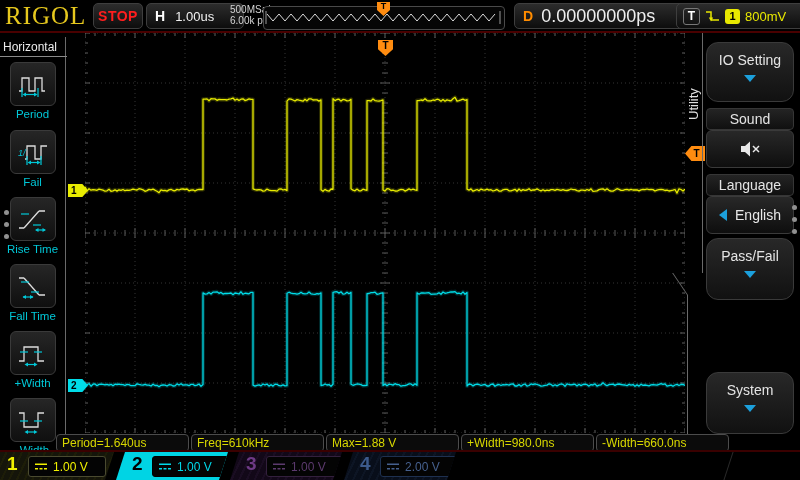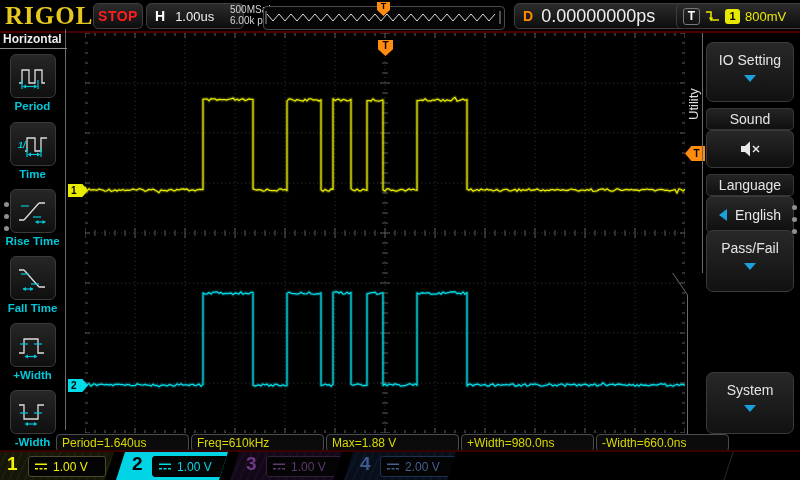--- a/index.html
+++ b/index.html
@@ -1,20 +1,20 @@
 <!DOCTYPE html>
 <html><head>
 <meta charset="utf-8">
 <style>
   html,body{margin:0;padding:0;background:#222;}
   #screen{position:relative;width:800px;height:480px;background:#000;overflow:hidden;
           font-family:"Liberation Sans",sans-serif;color:#ddd;}
   .abs{position:absolute;}
   
-  #logo{left:5px;top:2px;font-family:"Liberation Serif",serif;font-weight:bold;
+  #logo{left:5px;top:2px;font-family:"Liberation Serif",serif;font-weight:normal;
         font-size:25px;color:#e6c81e;letter-spacing:1px;}
   .tbox{background:linear-gradient(#2c2c2c,#0d0d0d);border:1px solid #3e3e3e;
         border-radius:5px;display:flex;align-items:center;}
   #stop-btn{left:93px;top:3px;width:48px;height:24px;justify-content:center;}
   #stop-btn span{color:#ff1e1e;font-weight:bold;font-size:14px;letter-spacing:.5px;}
   #h-box{left:146px;top:3px;width:80px;height:24px;padding:0 8px;gap:10px;}
   #h-box .hlab{font-weight:bold;font-size:14px;color:#fff;}
   #h-box .hval{font-size:13px;color:#f0f0f0;}
   #srate{left:230px;top:4px;font-size:10px;line-height:11px;color:#d4d4d4;}
   #strip{left:263px;top:6px;width:240px;height:22px;background:#060606;
@@ -29,37 +29,37 @@
           width:15px;height:15px;text-align:center;line-height:15px;}
   #t-box .tval{color:#e8e800;font-size:13px;}
   #topbar-sep{left:0;top:31px;width:800px;height:2px;background:#4a0000;}
   
   .tag-down{background:#ff8c10;color:#000;font-weight:bold;font-size:9px;text-align:center;
             clip-path:polygon(0 0,100% 0,100% 58%,50% 100%,0 58%);}
   .tag-left{background:#ff8c10;color:#000;font-weight:bold;font-size:10px;
             clip-path:polygon(0 50%,32% 0,100% 0,100% 100%,32% 100%);
             text-align:center;padding-left:3px;}
   
-  #left-menu{left:0;top:29px;width:65px;height:401px;border-right:1px solid #6a6a6a;font-weight:bold;}
+  #left-menu{left:0;top:37px;width:65px;height:401px;border-right:1px solid #6a6a6a;}
   #lm-title{position:absolute;left:0;top:2px;width:64px;font-size:12px;color:#ececec;
             padding:1px 0 2px 3px;border-bottom:1px solid #8a8a8a;}
   .lm-item{position:absolute;left:0;width:65px;text-align:center;}
   .lm-icon{width:44px;height:42px;margin:0 auto;background:linear-gradient(#262626,#0f0f0f);
            border:1px solid #3a3a3a;border-radius:6px;display:flex;align-items:center;justify-content:center;}
   .lm-label{font-size:11.5px;color:#00c8d8;margin-top:2px;}
   .dots{position:absolute;width:6px;}
   .dots i{display:block;width:5px;height:5px;border-radius:50%;background:#909090;margin:7px 0;}
   
   #right-menu{left:685px;top:33px;width:115px;height:419px;}
   #utility-tab{position:absolute;left:1px;top:28px;height:86px;width:16px;
                writing-mode:vertical-rl;transform:rotate(180deg);font-size:13px;color:#e0e0e0;
                text-align:center;}
   .rline{position:absolute;background:#6a6a6a;}
   .rbtn{position:absolute;left:21px;width:86px;background:linear-gradient(#282828,#111);
-        border:1px solid #3a3a3a;border-radius:7px;text-align:center;}
+        border:1px solid #3a3a3a;border-radius:12px;text-align:center;}
   .rbtn .blab{font-size:14px;color:#e4e4e4;margin-top:9px;}
   .tri-down{width:0;height:0;border-left:6px solid transparent;border-right:6px solid transparent;
             border-top:7px solid #1ca0dc;margin:7px auto 0;}
   .tri-left{width:0;height:0;border-top:6px solid transparent;border-bottom:6px solid transparent;
             border-right:8px solid #1ca0dc;}
   .rlabel{position:absolute;left:21px;width:86px;height:20px;line-height:20px;text-align:center;
           font-size:14px;color:#e4e4e4;background:linear-gradient(#242424,#101010);
           border:1px solid #363636;border-radius:4px;}
   .rsub{position:absolute;left:21px;width:86px;background:linear-gradient(#282828,#0e0e0e);
         border:1px solid #3a3a3a;border-radius:6px;display:flex;align-items:center;justify-content:center;gap:8px;}
@@ -159,21 +159,21 @@
           <text x="1" y="18" fill="#00c8d8" font-size="9" font-style="italic">1/</text>
           <g stroke="#00c8d8" stroke-width="1.2">
             <line x1="10" y1="18" x2="10" y2="27"></line>
               <line x1="24" y1="18" x2="24" y2="27"></line>
             <line x1="12" y1="24.5" x2="22" y2="24.5"></line>
           </g>
           <polygon points="14,22.5 14,26.5 10.5,24.5" fill="#00c8d8"></polygon>
           <polygon points="20,22.5 20,26.5 23.5,24.5" fill="#00c8d8"></polygon>
         </svg>
       </div>
-      <div class="lm-label">Time</div>
+      <div class="lm-label">Fail</div>
     </div>
 
     <div class="lm-item" style="top:227px;">
       <div class="lm-icon">
         <svg width="32" height="28" viewBox="0 0 32 28">
           <path d="M2,6 h5 M7,6 L22,23 M22,23 h6" stroke="#ddd" stroke-width="1.3" fill="none"></path>
           <g stroke="#00c8d8" stroke-width="1.2">
             <line x1="4" y1="10" x2="12" y2="10"></line>
               <line x1="14" y1="20" x2="22" y2="20"></line>
             <line x1="6" y1="25" x2="16" y2="25"></line>
@@ -602,21 +602,21 @@
         <line x1="21" y1="6" x2="15" y2="12" stroke="#e8e8e8" stroke-width="1.5"></line>
       </svg>
     </div>
 
     <div class="rlabel" style="top:141px;">Language</div>
     <div class="rsub" style="top:163px;height:36px;">
       <div class="tri-left"></div>
       <span>English</span>
     </div>
 
-    <div class="rbtn" style="top:197px;height:60px;">
+    <div class="rbtn" style="top:205px;height:60px;">
       <div class="blab">Pass/Fail</div>
       <div class="tri-down"></div>
     </div>
     <div class="rbtn" style="top:339px;height:60px;">
       <div class="blab">System</div>
       <div class="tri-down"></div>
     </div>
 
     <div class="dots" style="left:107px;top:165px;">
         <i></i>

